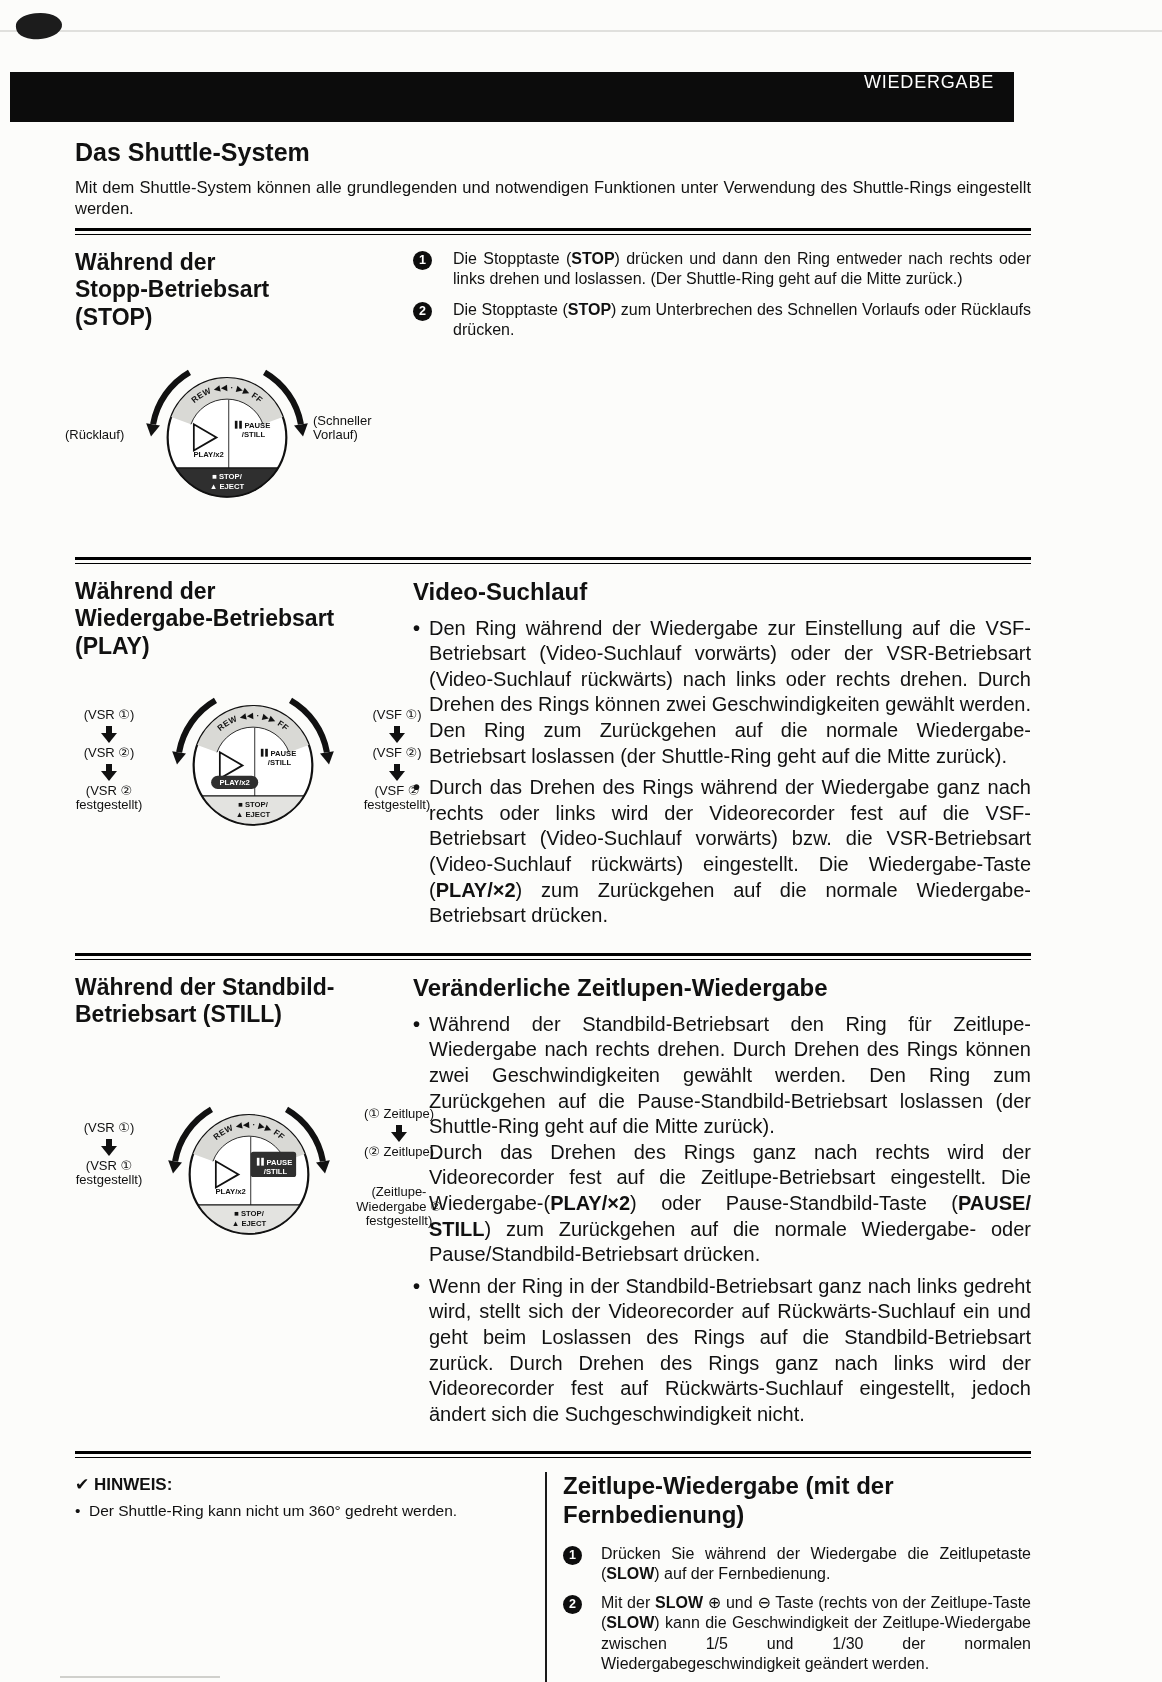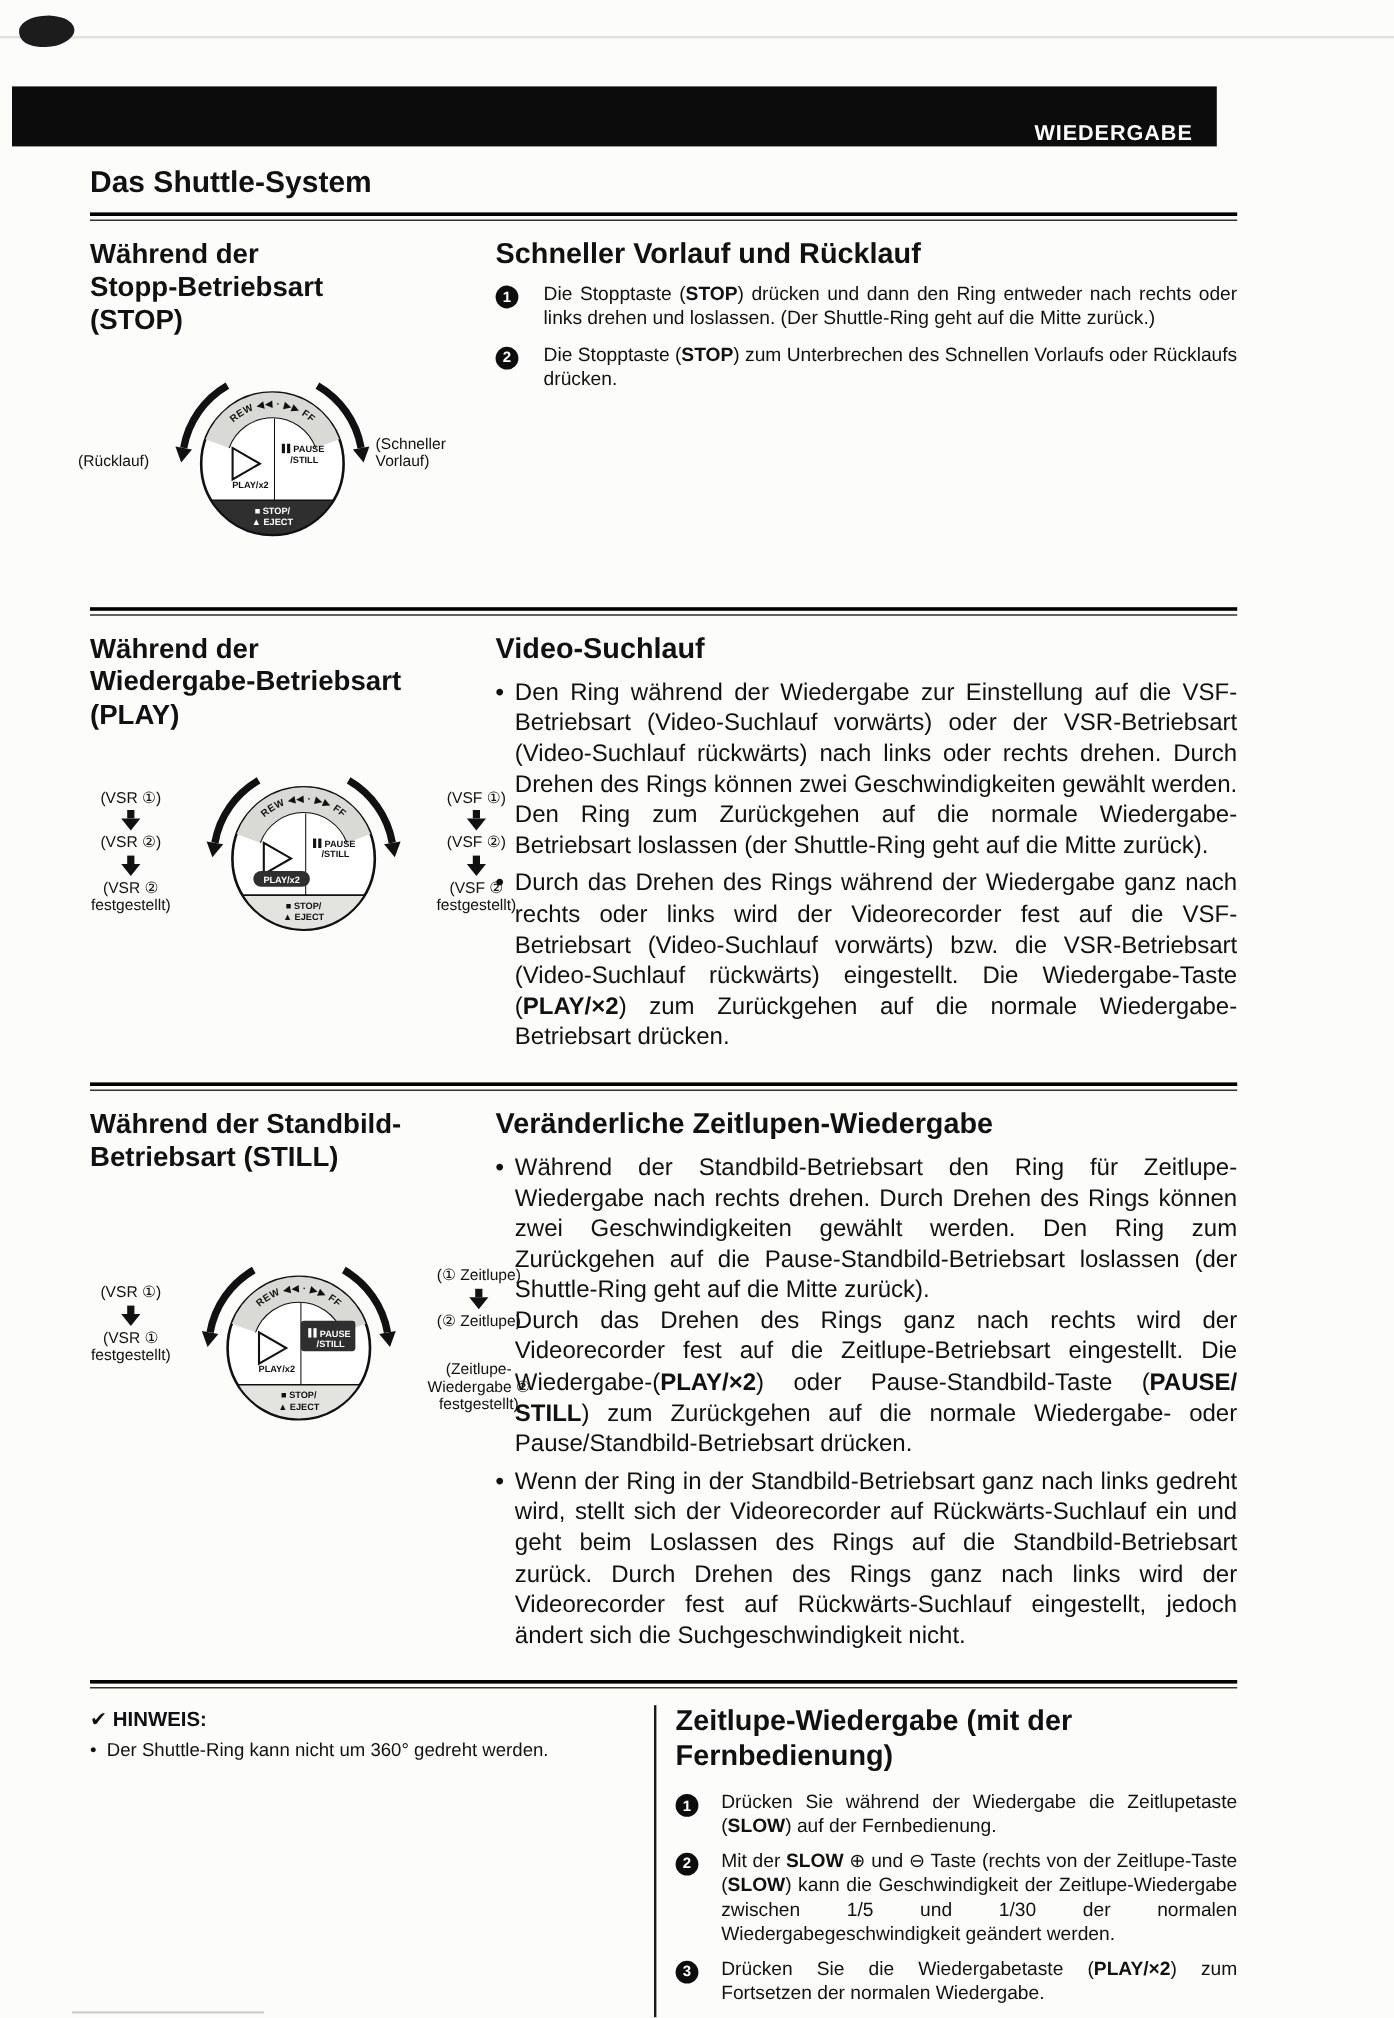--- a/index.html
+++ b/index.html
@@ -7,22 +7,22 @@
         font-family:"Liberation Sans","DejaVu Sans",sans-serif;color:#111;}
 
   
   .art-line{position:absolute;top:30px;left:0;width:100%;height:2px;background:#c9c9c5;opacity:.55;}
   .art-blob{position:absolute;top:13px;left:16px;width:46px;height:26px;background:#1c1c1c;
             border-radius:45% 60% 50% 55%;transform:rotate(-7deg);}
   .art-bottom{position:absolute;bottom:4px;left:60px;width:160px;height:2px;background:#bdbdb8;opacity:.7;}
 
   
   .topbar{position:absolute;left:10px;top:72px;width:1004px;height:50px;background:#0c0c0c;color:#fff;
-          display:flex;align-items:flex-end;justify-content:flex-end;padding-right:20px;box-sizing:border-box;
-          font-size:18px;font-weight:bold;letter-spacing:.8px;}
+          display:flex;align-items:flex-start;justify-content:flex-end;padding-right:20px;box-sizing:border-box;
+          font-size:18px;font-weight:normal;letter-spacing:.8px;}
 
   .main{position:absolute;left:75px;top:138px;width:956px;}
 
   h1.pagetitle{font-size:25px;font-weight:bold;margin:0 0 10px 0;}
   p.intro{font-size:16.5px;line-height:1.3;margin:0;text-align:justify;}
 
   .hrule{height:3px;border-top:3.5px solid #000;border-bottom:1.5px solid #000;margin-top:8px;}
 
   .sec{display:grid;grid-template-columns:338px 1fr;padding:14px 0 10px 0;}
   .ltitle{font-size:23px;font-weight:bold;line-height:1.2;margin:0 0 12px 0;}
@@ -82,20 +82,21 @@
   <div class="art-blob"></div>
   <div class="art-bottom"></div>
 
   <header class="topbar">
     <span>WIEDERGABE</span>
   </header>
 
   <div class="main">
 
     <h1 class="pagetitle">Das Shuttle-System</h1>
+    <p class="intro">Mit dem Shuttle-System können alle grundlegenden und notwendigen Funktionen unter Verwendung des Shuttle-Rings eingestellt werden.</p>
 
     <div class="hrule"></div>
 
     <section class="sec">
       <div>
         <h2 class="ltitle">Während der<br>Stopp-Betriebsart<br>(STOP)</h2>
         <div class="diagram d1">
           <div class="dlabel" style="position:absolute;left:-2px;top:84px;">(Rücklauf)</div>
           <div class="ringhost" style="left:64px;width:192px;">
   <svg viewBox="0 0 220 205" width="100%">
@@ -118,21 +119,20 @@
     <rect x="124" y="88" width="3" height="9" fill="#111"></rect>
     <text x="130" y="96" class="sm" fill="#111">PAUSE</text>
     <text x="127" y="106" class="sm" fill="#111">/STILL</text>
     <text x="110" y="155" text-anchor="middle" class="sm" fill="#fff">■ STOP/</text>
     <text x="110" y="166" text-anchor="middle" class="sm" fill="#fff">▲ EJECT</text>
   </svg></div>
           <div class="dlabel" style="position:absolute;left:246px;top:70px;">(Schneller<br>Vorlauf)</div>
         </div>
       </div>
       <div>
-        <h2 class="rtitle">Schneller Vorlauf und Rücklauf</h2>
         <div class="numitem">
           <span class="numb">1</span>
           <div class="itxt">Die Stopptaste (<strong>STOP</strong>) drücken und dann den Ring entweder nach rechts oder links drehen und loslassen. (Der Shuttle-Ring geht auf die Mitte zurück.)</div>
         </div>
         <div class="numitem">
           <span class="numb">2</span>
           <div class="itxt">Die Stopptaste (<strong>STOP</strong>) zum Unterbrechen des Schnellen Vorlaufs oder Rücklaufs drücken.</div>
         </div>
       </div>
     </section>

